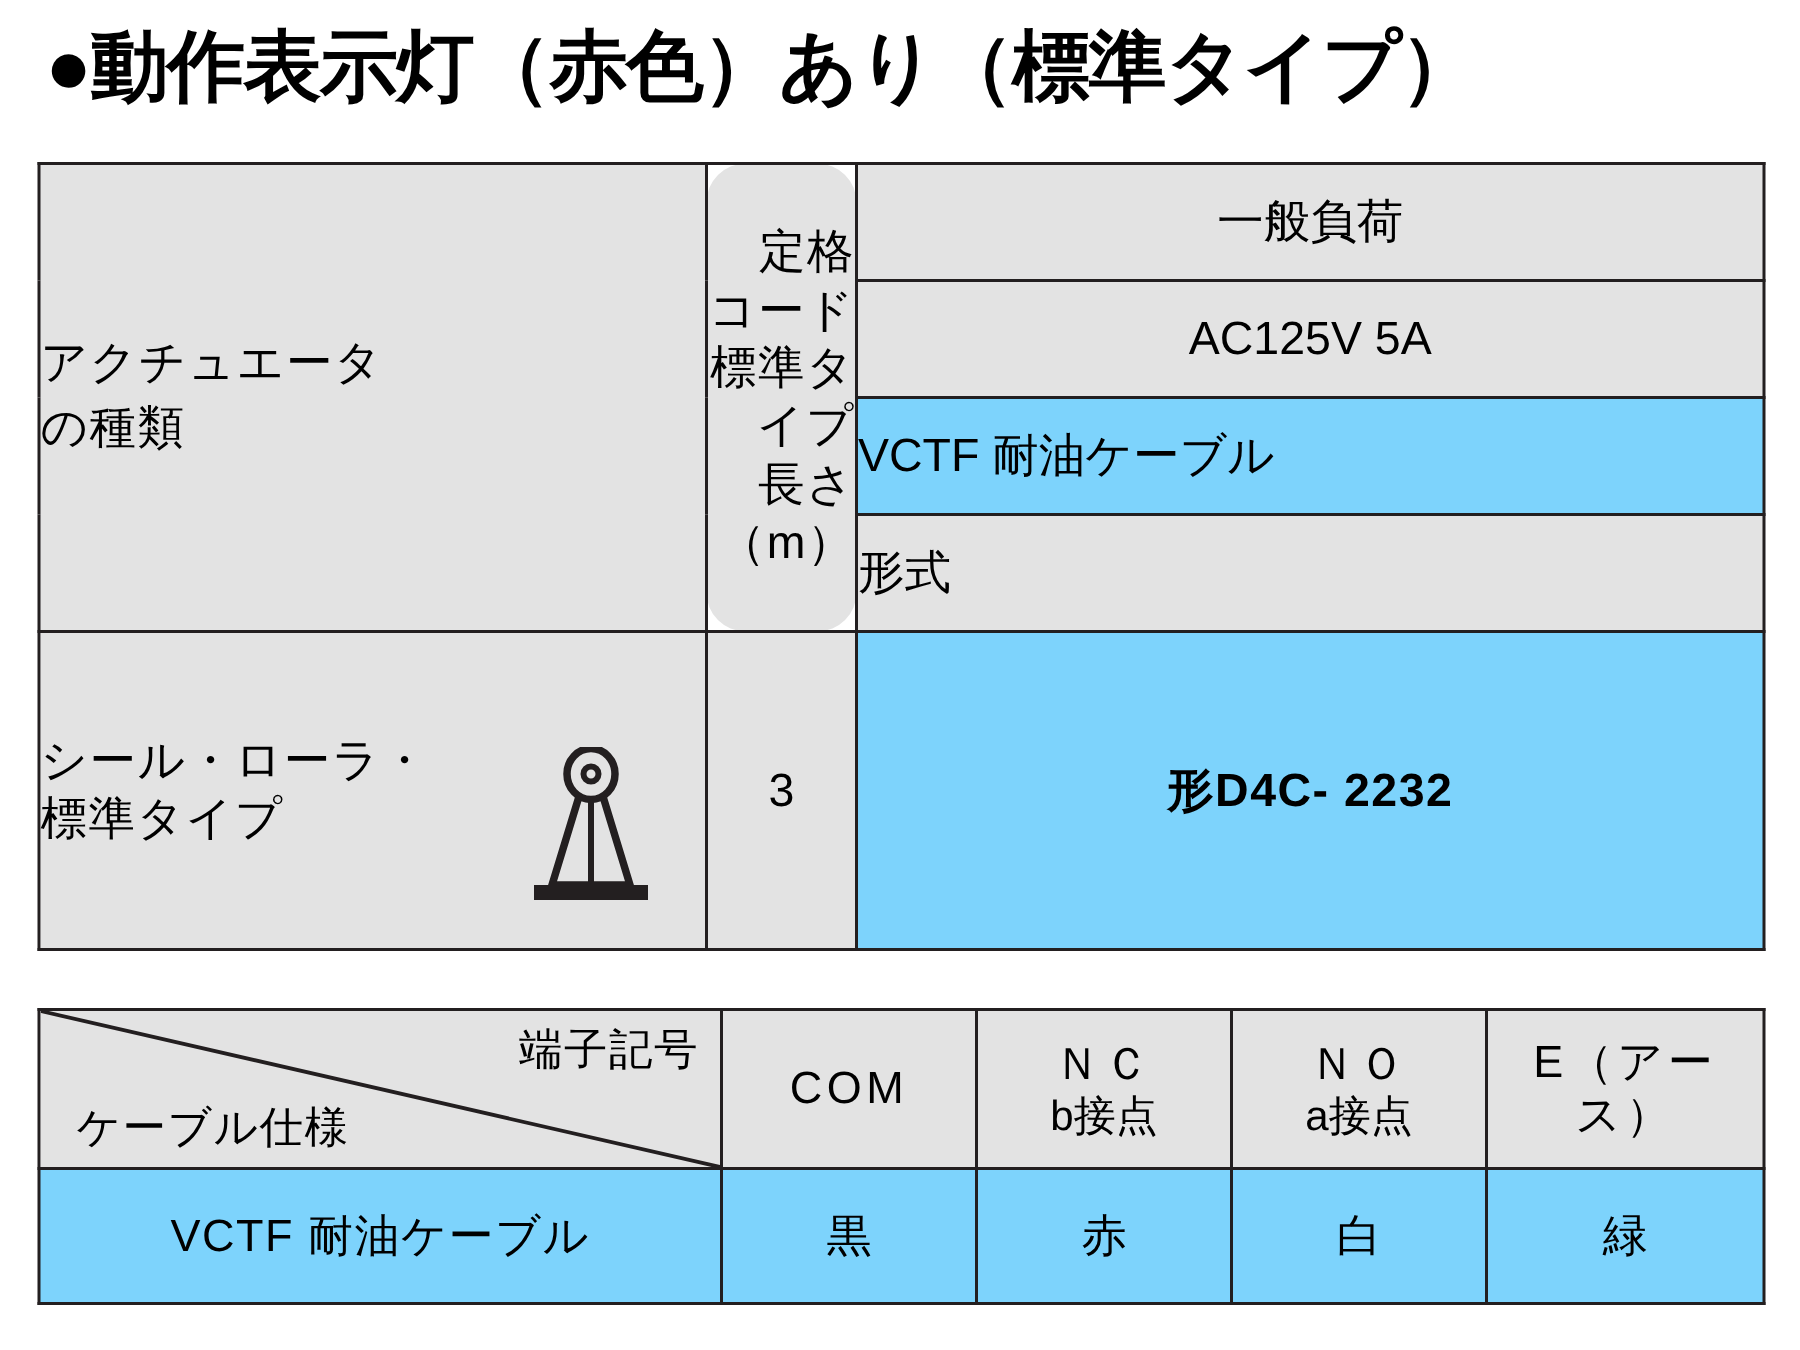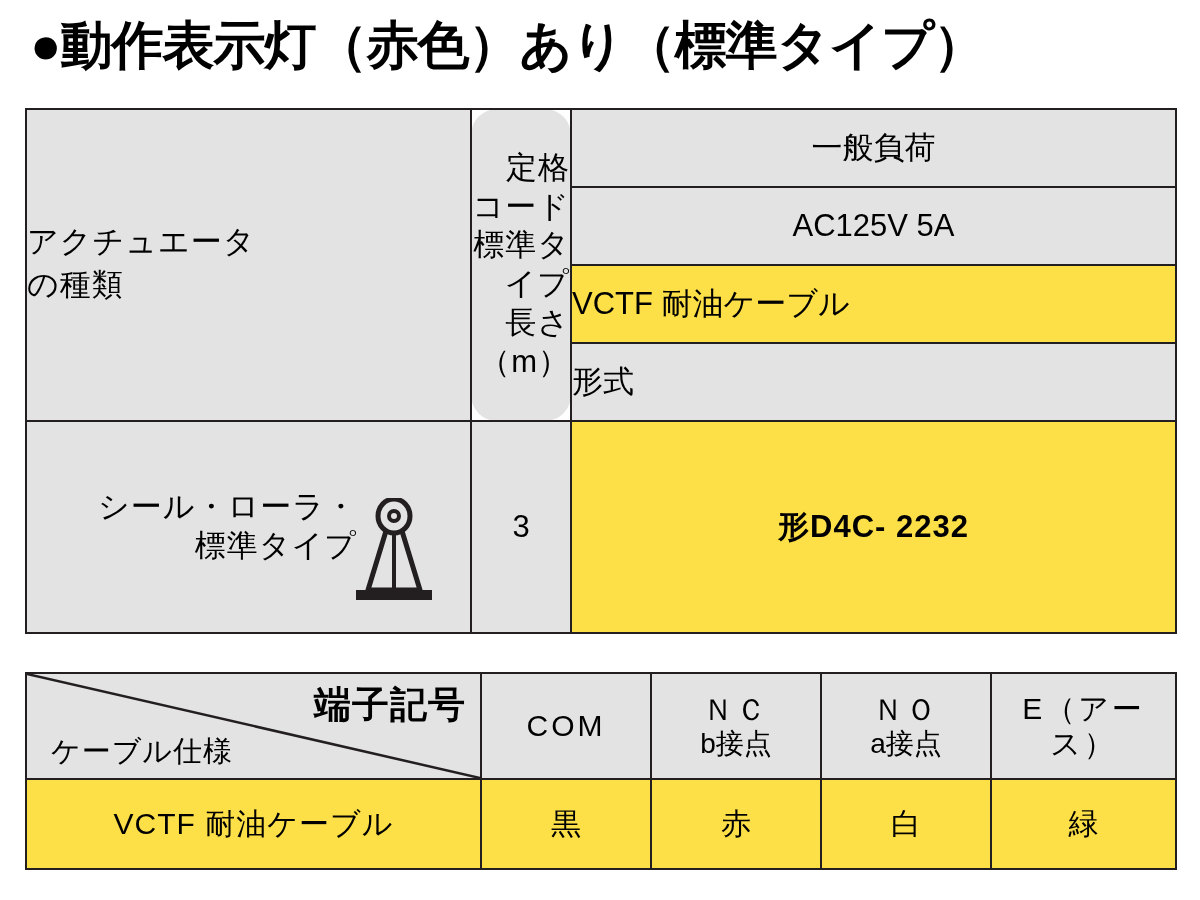--- a/index.html
+++ b/index.html
@@ -46,21 +46,21 @@
     border: 2px solid #231f20;
     padding: 0;
     vertical-align: middle;
     font-size: 31px;
     line-height: 1.25;
   }
   .shade {
     background: #e3e3e3;
   }
   .white {
-    background: #fde047;
+    background: #7dd3fc;
   }
   .c-head-actuator {
     padding: 0 0 0 14px;
     font-size: 31px;
     letter-spacing: 1px;
   }
   .c-head-rating {
     text-align: right;
     padding-right: 16px;
     font-size: 31px;
@@ -95,21 +95,20 @@
     text-align: center;
     letter-spacing: 1px;
     margin-left: 12px;
   }
   .actuator-cell {
     position: relative;
     padding-left: 14px;
     font-size: 31px;
     letter-spacing: 1px;
     line-height: 1.4;
-    text-align: right;
   }
   .actuator-text {
     display: block;
     width: 330px;
   }
   .len-cell {
     text-align: center;
     font-size: 34px;
   }
   .actuator-icon {
@@ -146,23 +145,22 @@
     position: absolute;
     left: 0;
     top: 0;
     width: 100%;
     height: 100%;
   }
   .diag-top {
     position: absolute;
     right: 14px;
     top: 6px;
-    font-size: 37px;
-    letter-spacing: 1px;
-    font-weight: bold;
+    font-size: 29px;
+    letter-spacing: 1px;
   }
   .diag-bottom {
     position: absolute;
     left: 24px;
     bottom: 6px;
     font-size: 29px;
     letter-spacing: 1px;
   }
   .term-head {
     background: #e3e3e3;

